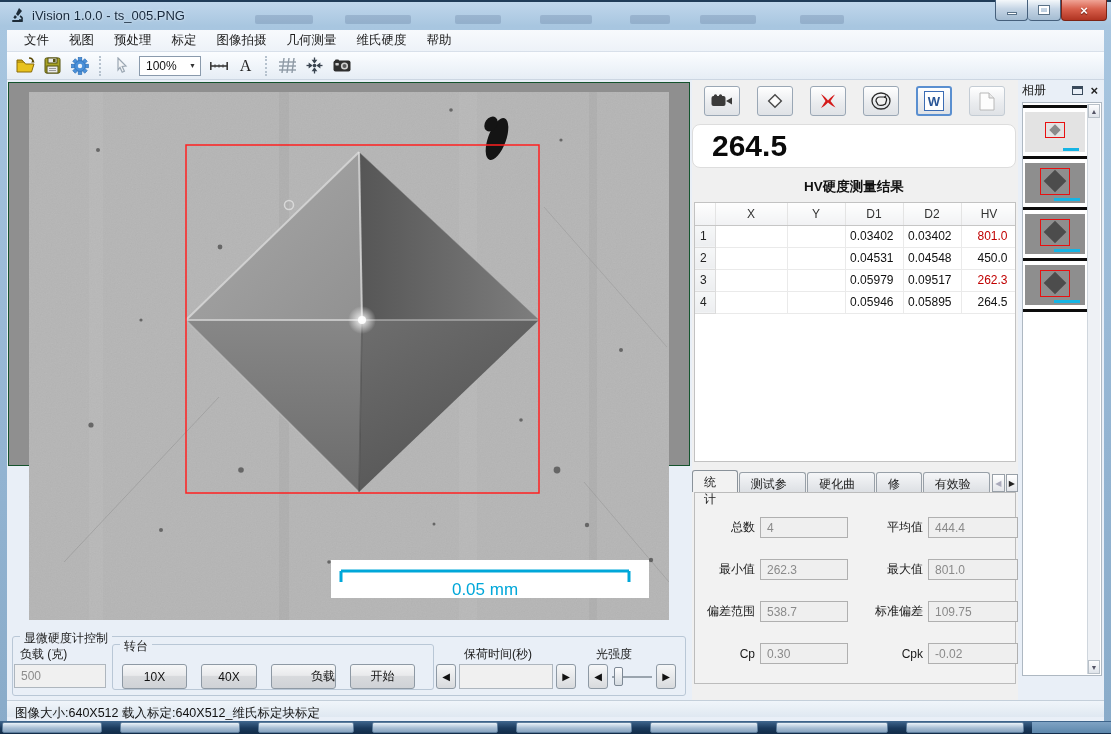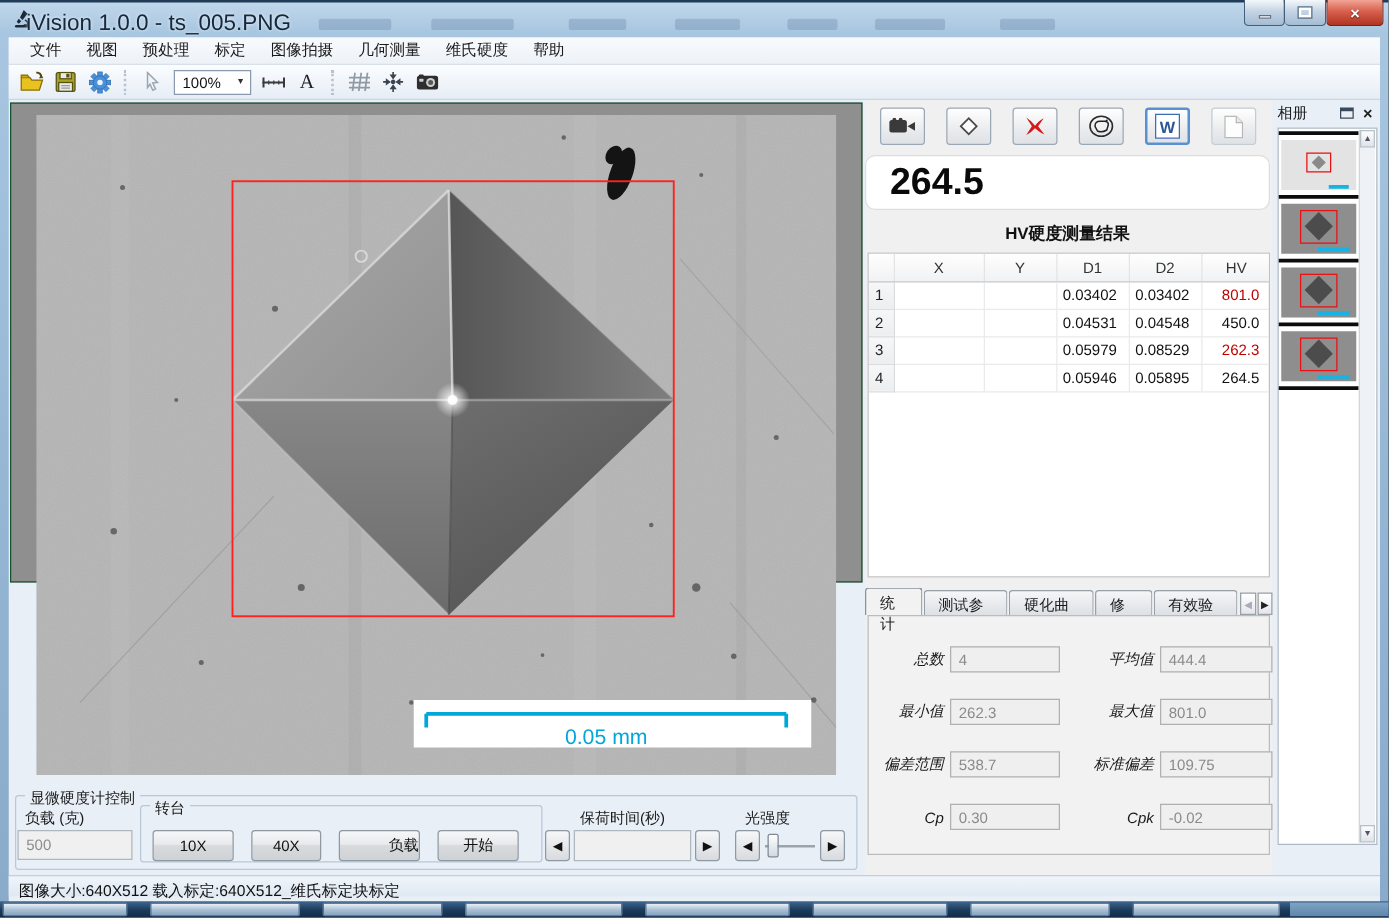--- a/index.html
+++ b/index.html
@@ -6,21 +6,21 @@
   *{box-sizing:border-box;}
   .window{position:relative;width:1111px;height:734px;overflow:hidden;
     font-family:"Liberation Sans","DejaVu Sans",sans-serif;
     background:linear-gradient(180deg,#c2d8ec 0%,#a8c6e0 26px,#93b4d2 60%,#89abc9 100%);}
   .edge-top{position:absolute;top:0;left:0;right:0;height:2px;background:#203c58;}
 
   
   .titlebar{position:absolute;top:2px;left:0;right:0;height:28px;}
   .ghost{position:absolute;top:13px;height:9px;border-radius:2px;background:rgba(55,80,120,.20);}
   .app-icon{position:absolute;left:10px;top:5px;width:16px;height:16px;}
-  .title-text{position:absolute;left:21px;top:6px;font-size:18px;color:#16283c;text-shadow:0 0 3px rgba(255,255,255,.8);}
+  .title-text{position:absolute;left:32px;top:6px;font-size:13px;color:#16283c;text-shadow:0 0 3px rgba(255,255,255,.8);}
   .caption-buttons{position:absolute;right:4px;top:-2px;height:21px;display:flex;}
   .cap-btn{height:21px;border:1px solid #46607c;border-top:none;border-radius:0 0 4px 4px;
     background:linear-gradient(#f4f8fb,#c4d4e4 45%,#a4bcd2);display:flex;align-items:center;justify-content:center;}
   .cap-btn.minb{width:33px;}.cap-btn.maxb{width:33px;border-left:none;}
   .cap-btn.closeb{width:46px;background:linear-gradient(#f0a496,#d8604c 45%,#b03422);border-color:#7c2314;}
   .glyph-min{width:10px;height:3px;background:#fff;border:1px solid #5a7288;margin-top:6px;}
   .glyph-max{width:10px;height:8px;border:2px solid #fff;outline:1px solid #5a7288;background:transparent;}
   .glyph-close{color:#fff;font-size:13px;font-weight:bold;text-shadow:0 1px 1px #601408;}
 
   
@@ -82,21 +82,21 @@
   .tabbar{position:absolute;left:0;top:390px;width:326px;height:22px;display:flex;align-items:flex-end;}
   .tab{padding:3px 11px 3px;font-size:12px;color:#1a1a1a;background:linear-gradient(#f5f6f8,#dde0e4);
     border:1px solid #98a0a8;border-bottom:none;border-radius:3px 3px 0 0;margin-right:1px;height:20px;}
   .tab.active{background:#f2f2f2;height:22px;position:relative;z-index:2;border-color:#8a929a;}
   .tab-scroll{width:13px;height:18px;border:1px solid #98a0a8;background:linear-gradient(#fff,#e4e6ea);
     font-size:8px;color:#222;padding:0;margin-left:1px;}
   .tab-scroll.dim{color:#aab;}
   .tab-pane{position:absolute;left:2px;top:412px;width:322px;height:192px;background:#f2f2f2;border:1px solid #bcbcbc;}
   .stats-grid{display:grid;grid-template-columns:58px 88px 70px 90px;column-gap:5px;row-gap:21px;
     padding:24px 6px 0 2px;align-items:center;font-size:12px;}
-  .stat-label{text-align:right;color:#1a1a1a;white-space:nowrap;font-style:italic;}
+  .stat-label{text-align:right;color:#1a1a1a;white-space:nowrap;}
   .stat-input{height:21px;border:1px solid #b0b0b0;background:#efefef;color:#8a8a8a;font-size:12px;
     padding:0 6px;width:100%;font-family:inherit;}
 
   
   .album{position:absolute;left:1013px;top:50px;width:84px;height:618px;background:#e9eff7;}
   .album-header{position:absolute;top:0;left:2px;right:2px;height:20px;display:flex;align-items:center;font-size:12px;color:#1a1a1a;}
   .album-header .sp{flex:1;}
   .float-icon{width:11px;height:9px;border:1px solid #3a4a5c;border-top:3px solid #3a4a5c;margin-right:7px;}
   .album-close{font-size:13px;font-weight:bold;color:#222;margin-right:4px;line-height:1;}
   .album-body{position:absolute;left:2px;top:22px;width:80px;height:574px;background:#fff;border:1px solid #aeb8c2;}
@@ -464,21 +464,21 @@
                 <td></td>
                 <td>0.04531</td>
                 <td>0.04548</td>
                 <td>450.0</td>
               </tr>
               <tr>
                 <th>3</th>
                 <td></td>
                 <td></td>
                 <td>0.05979</td>
-                <td>0.08529</td>
+                <td>0.09517</td>
                 <td class="alarm">262.3</td>
               </tr>
               <tr>
                 <th>4</th>
                 <td></td>
                 <td></td>
                 <td>0.05946</td>
                 <td>0.05895</td>
                 <td>264.5</td>
               </tr>

